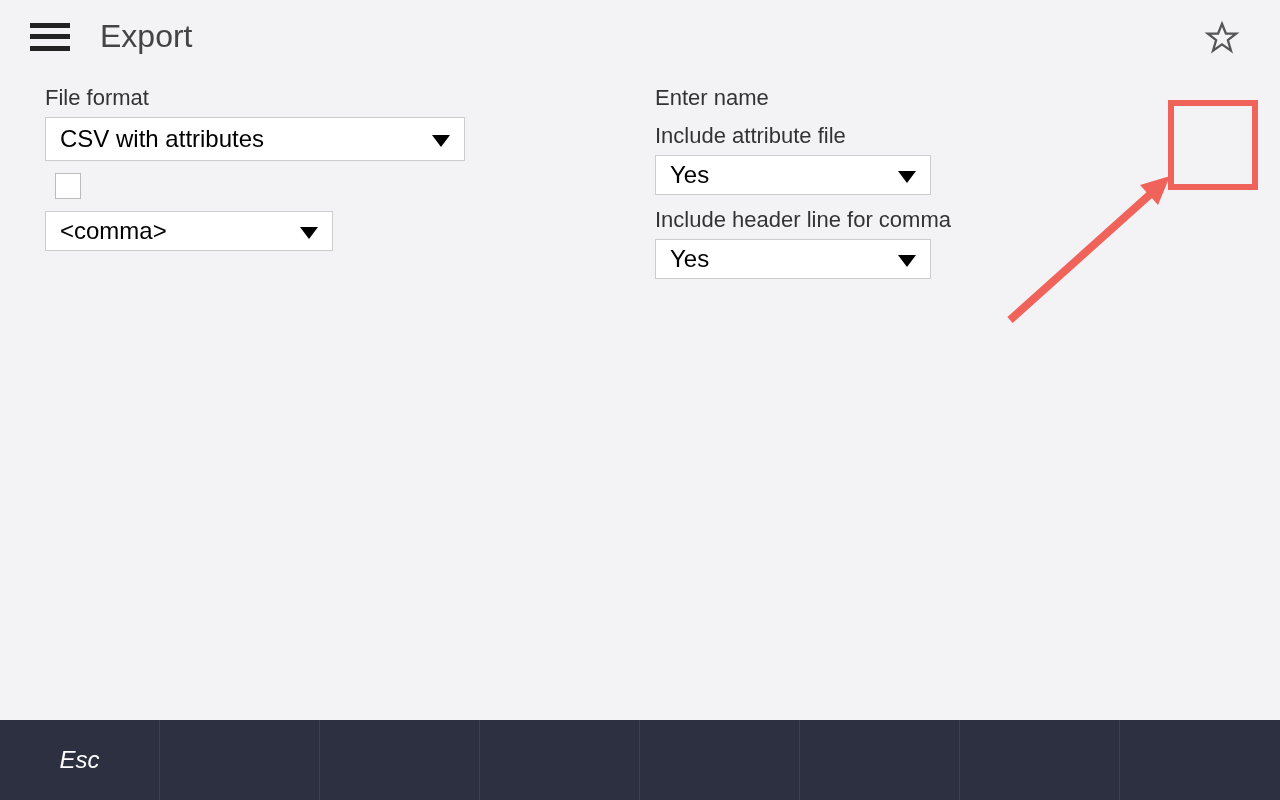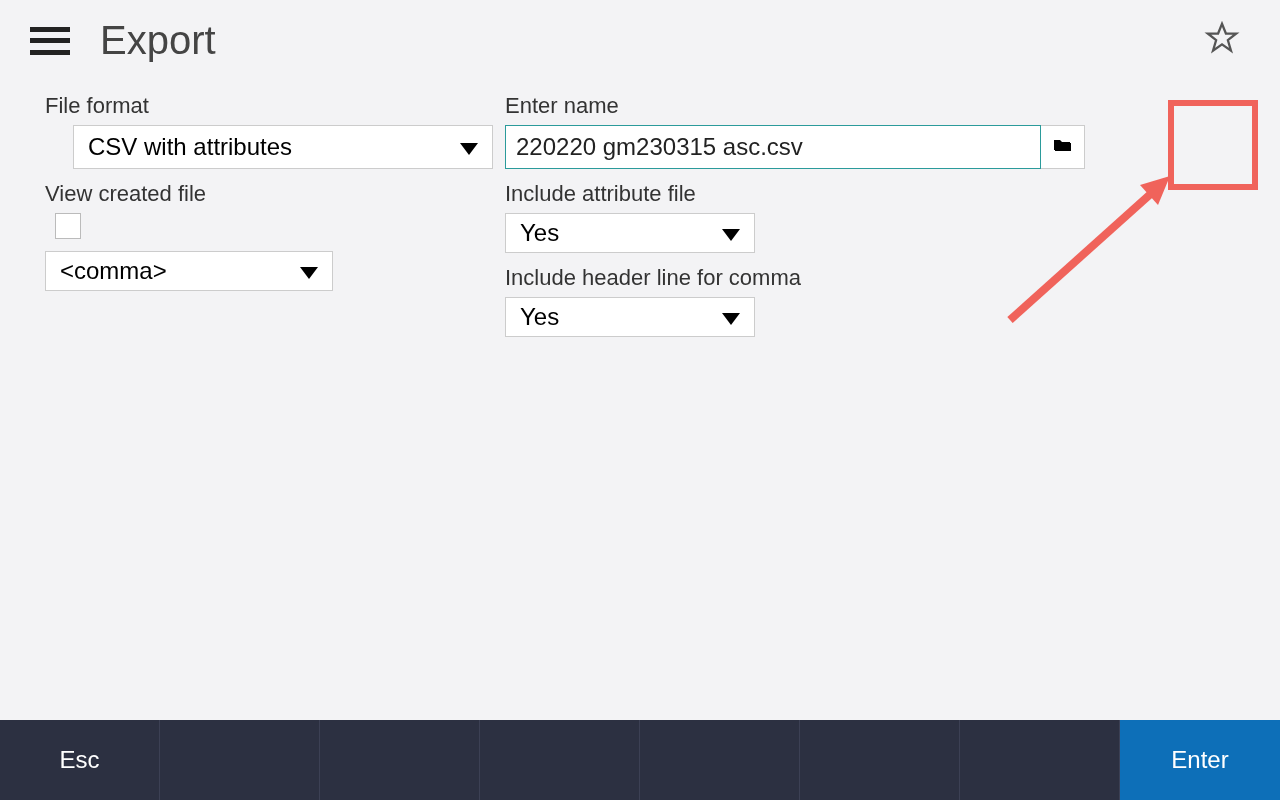--- a/index.html
+++ b/index.html
@@ -20,37 +20,38 @@
     justify-content: space-between;
     padding: 2px 0;
   }
   .menu-icon span {
     display: block;
     height: 5px;
     background: #222;
     width: 100%;
   }
   .title {
-    font-size: 40px;
+    font-size: 32px;
     color: #444;
     margin-left: 30px;
     font-weight: 400;
   }
   .star-icon {
     position: absolute;
     right: 40px;
     top: 20px;
     width: 36px;
     height: 36px;
   }
   .star-icon svg { width: 36px; height: 36px; stroke: #555; fill: none; stroke-width: 1.5; }
 
   .form-area {
     display: flex;
     padding: 20px 30px 0 45px;
+    gap: 150px;
   }
   .col { flex: 0 0 auto; }
   .col.left { width: 460px; }
   .col.right { width: 580px; }
 
   .field-group { margin-bottom: 12px; }
   .field-label {
     font-size: 22px;
     color: #333;
     margin-bottom: 6px;
@@ -58,22 +59,22 @@
   }
   .select-box {
     display: flex;
     align-items: center;
     justify-content: space-between;
     background: #fff;
     border: 1px solid #ccc;
     padding: 4px 14px;
     cursor: pointer;
   }
-  .select-box.large { width: 420px; height: 44px; font-size: 24px; margin-left: 28px; }
-  .select-box.med   { width: 250px; height: 40px; font-size: 24px; }
+  .select-box.large { width: 420px; height: 44px; font-size: 24px; }
+  .select-box.med   { width: 276px; height: 40px; font-size: 24px; }
   .select-box.sm    { width: 288px; height: 40px; font-size: 24px; }
   .dropdown-arrow svg { width: 18px; height: 12px; fill: #000; }
 
   .checkbox {
     width: 26px; height: 26px;
     background: #fff;
     border: 1px solid #bbb;
     margin-left: 10px;
     margin-top: 4px;
     cursor: pointer;
@@ -119,20 +120,21 @@
     pointer-events: none;
     top: 160px; left: 1000px;
   }
 
   .bottom-bar {
     position: absolute;
     bottom: 0; left: 0; right: 0;
     height: 80px;
     display: flex;
     background: #2c3041;
+    font-style: italic;
   }
   .bottom-slot {
     width: 160px;
     border-right: 1px solid #3c4054;
     display: flex;
     align-items: center;
     justify-content: center;
     color: #fff;
     font-size: 24px;
     cursor: pointer;
@@ -166,46 +168,35 @@
     <div class="field-group">
       <div class="field-label">File format</div>
       <div class="select-box large">
         <span>CSV with attributes</span>
         <span class="dropdown-arrow"><svg viewBox="0 0 18 12">
               <path d="M0 0 L18 0 L9 12 Z"></path>
             </svg></span>
       </div>
     </div>
     <div class="field-group">
-      <div class="field-label">View created file</div>
       <div class="checkbox"></div>
     </div>
     <div class="field-group">
       <div class="select-box sm">
         <span>&lt;comma&gt;</span>
         <span class="dropdown-arrow"><svg viewBox="0 0 18 12">
               <path d="M0 0 L18 0 L9 12 Z"></path>
             </svg></span>
       </div>
     </div>
   </div>
 
   <div class="col right">
     <div class="field-group">
       <div class="field-label">Enter name</div>
-      <div class="filename-row">
-        <input type="text" class="text-input" value="220220 gm230315 asc.csv" style="">
-        <div class="browse-btn">
-          <span class="folder-icon">
-            <svg viewBox="0 0 18 14">
-                <path d="M1 3 L7 3 L9 5 L17 5 L17 13 L1 13 Z M0 2 L6 2 L8 4 L16 4 L16 12 L0 12 Z"></path>
-              </svg>
-          </span>
-        </div>
-      </div>
     </div>
     <div class="field-group">
       <div class="field-label">Include attribute file</div>
       <div class="select-box med">
         <span>Yes</span>
         <span class="dropdown-arrow"><svg viewBox="0 0 18 12">
               <path d="M0 0 L18 0 L9 12 Z"></path>
             </svg></span>
       </div>
     </div>
@@ -230,16 +221,13 @@
 <div class="bottom-bar">
   <div class="bottom-slot">
       <span>Esc</span>
     </div>
   <div class="bottom-slot empty"></div>
   <div class="bottom-slot empty"></div>
   <div class="bottom-slot empty"></div>
   <div class="bottom-slot empty"></div>
   <div class="bottom-slot empty"></div>
   <div class="bottom-slot empty"></div>
-  <div class="bottom-slot enter">
-      <span>Enter</span>
-    </div>
 </div>
 
 </body></html>

